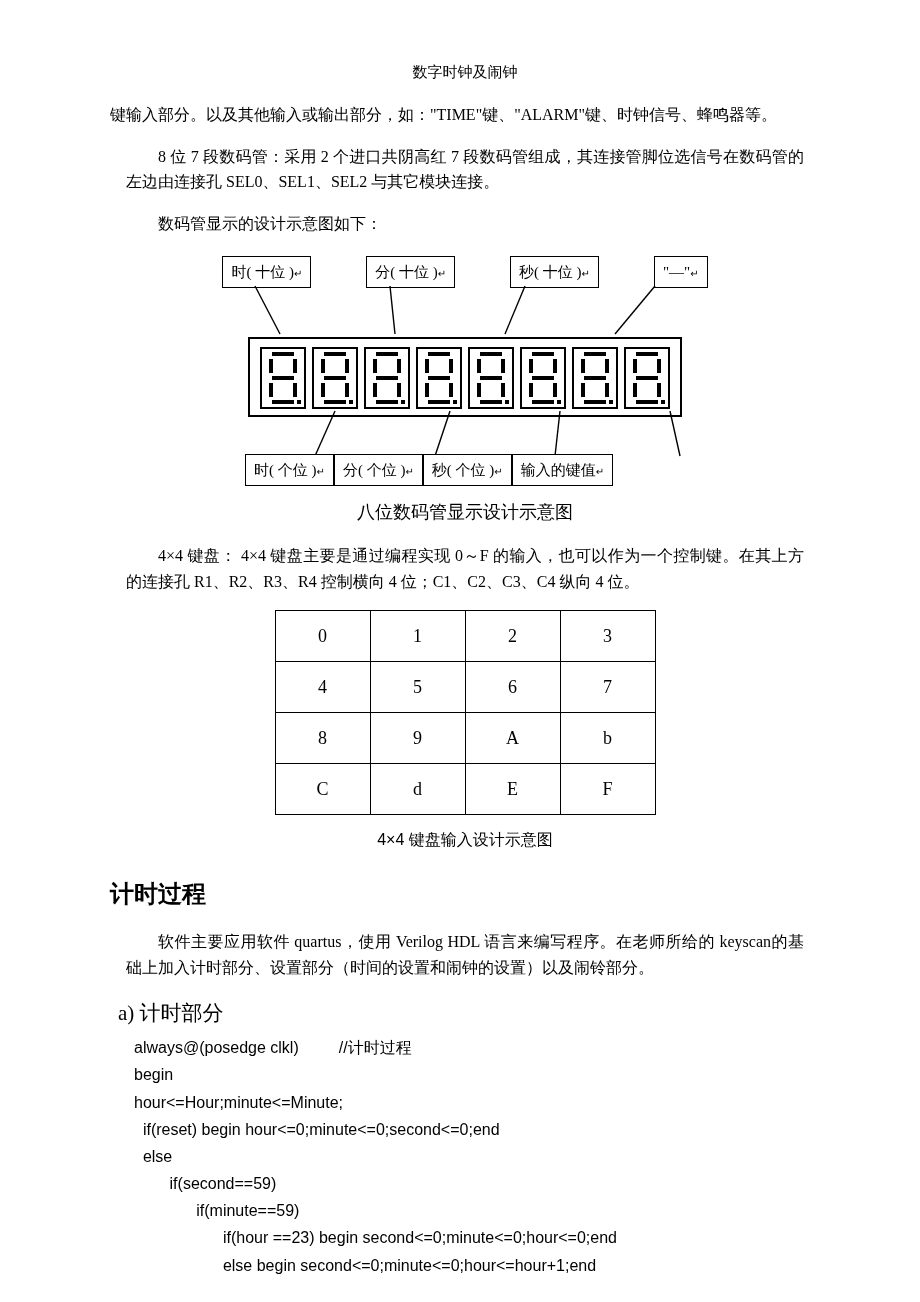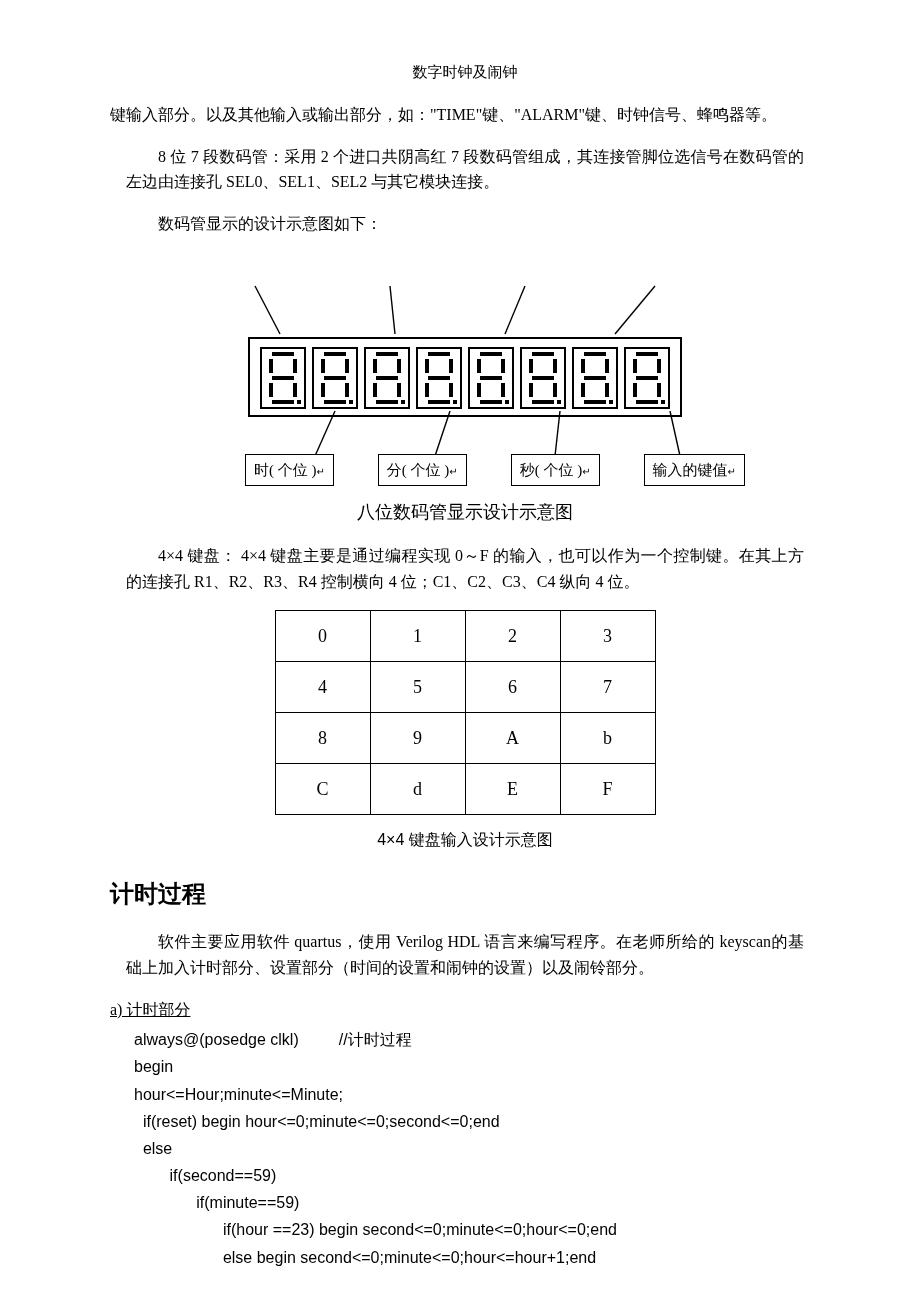--- a/index.html
+++ b/index.html
@@ -103,52 +103,57 @@
     font-family: "Times New Roman", serif;
   }
   .h2 {
     font-family: "SimHei","黑体",sans-serif;
     font-weight: bold;
     font-size: 24px;
     margin: 22px 0 8px 0;
   }
   .h3 {
     font-family: "SimSun","宋体",serif;
-    font-size: 16px;
-    margin: 4px 0;
-    text-decoration: underline;
+    font-size: 21px;
+    margin: 4px 8px;
   }
   .code {
     font-family: Liberation Sans, sans-serif;
     font-size: 16px;
     line-height: 1.7;
     white-space: pre;
     margin-left: 1.5em;
   }
   .page-num {
     text-align:center;
     font-size:15px;
     margin-top:24px;
   }
   .diagram-wrap { position: relative; width: 560px; margin: 0 auto; }
   .top-labels { position:absolute; top:0; left:0; right:0; display:flex; justify-content:space-around; padding:0 10px;}
-  .bot-labels { position:absolute; bottom:0; left:0; right:0; display:flex; justify-content:space-between; padding-left:60px;}
+  .bot-labels { position:absolute; bottom:0; left:0; right:0; display:flex; justify-content:flex-start; padding-left:60px;}
 </style>
 </head>
 <body>
 
 <div class="page">
   <div class="header">数字时钟及闹钟</div>
 
   <p class="para-noindent">键输入部分。以及其他输入或输出部分，如："TIME"键、"ALARM"键、时钟信号、蜂鸣器等。</p>
   <p class="para">8 位 7 段数码管：采用 2 个进口共阴高红 7 段数码管组成，其连接管脚位选信号在数码管的左边由连接孔 SEL0、SEL1、SEL2 与其它模块连接。</p>
   <p class="para">数码管显示的设计示意图如下：</p>
 
   <div class="diagram-area">
     <div class="diagram-wrap" style="height:230px;">
+      <div class="top-labels">
+        <span class="label-box"><span>时( 十位 )</span><span class="small-arrow">↵</span></span>
+        <span class="label-box"><span>分( 十位 )</span><span class="small-arrow">↵</span></span>
+        <span class="label-box"><span>秒( 十位 )</span><span class="small-arrow">↵</span></span>
+        <span class="label-box"><span>"—"</span><span class="small-arrow">↵</span></span>
+      </div>
 
       <svg class="svg-lines" width="560" height="230" style="position:absolute;top:0;left:0;">
         <line x1="70" y1="30" x2="95" y2="78" stroke="#000" stroke-width="1.4"></line>
         <line x1="205" y1="30" x2="210" y2="78" stroke="#000" stroke-width="1.4"></line>
         <line x1="340" y1="30" x2="320" y2="78" stroke="#000" stroke-width="1.4"></line>
         <line x1="470" y1="30" x2="430" y2="78" stroke="#000" stroke-width="1.4"></line>
         <line x1="150" y1="155" x2="130" y2="200" stroke="#000" stroke-width="1.4"></line>
         <line x1="265" y1="155" x2="250" y2="200" stroke="#000" stroke-width="1.4"></line>
         <line x1="375" y1="155" x2="370" y2="200" stroke="#000" stroke-width="1.4"></line>
         <line x1="485" y1="155" x2="495" y2="200" stroke="#000" stroke-width="1.4"></line>

